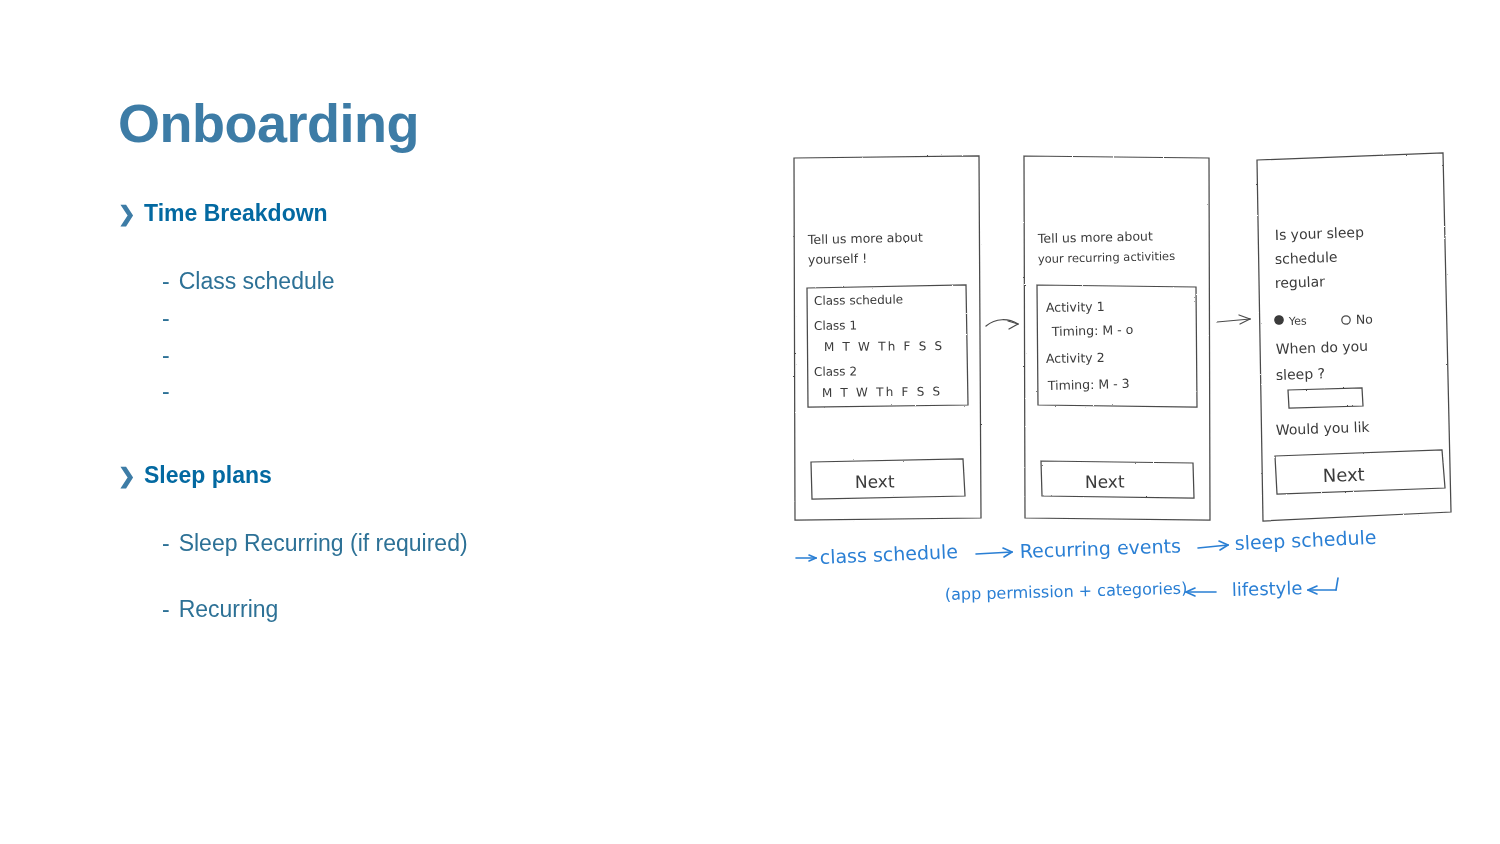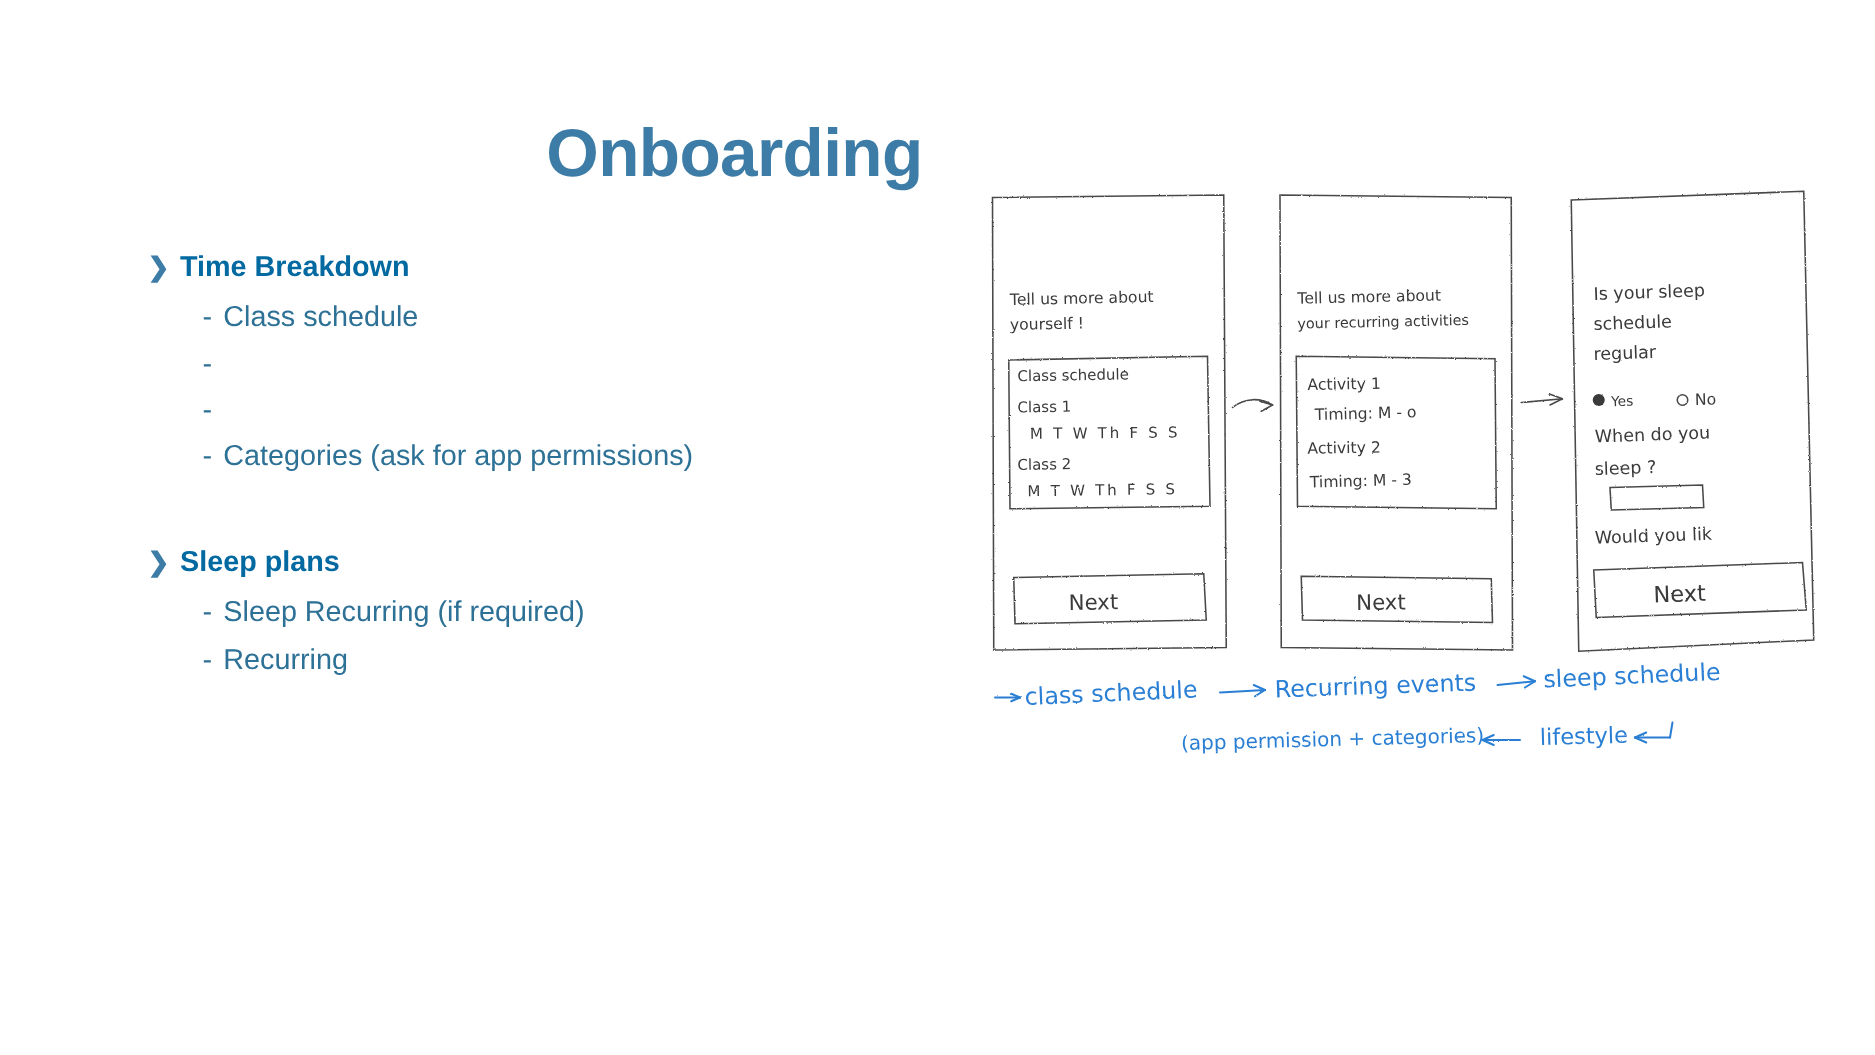--- a/index.html
+++ b/index.html
@@ -26,21 +26,20 @@
     width: 620px;
   }
 
   .page-title {
     font-size: 54px;
     font-weight: 700;
     color: #3d7ca6;
     letter-spacing: -0.5px;
     line-height: 1.05;
     margin-bottom: 46px;
-    text-align: right;
   }
 
   .bullet-group { margin-bottom: 24px; }
 
   .bullet-l1 {
     display: flex;
     align-items: baseline;
     gap: 10px;
     margin-bottom: 6px;
   }
@@ -74,20 +73,21 @@
     color: #2d7196;
     font-size: 23px;
     line-height: 1.55;
     flex: none;
   }
 
   .bullet-l2-label {
     font-size: 23px;
     color: #2d7196;
     line-height: 1.62;
+    margin-top: 28px;
   }
 
   .group-gap { height: 26px; }
 
   
   .sketch {
     position: absolute;
     left: 780px;
     top: 140px;
     width: 700px;
@@ -126,21 +126,20 @@
         <span class="bullet-l2-label">Class schedule</span>
       </div>
       <div class="bullet-l2">
         <span class="dash-icon">-</span>
       </div>
       <div class="bullet-l2">
         <span class="dash-icon">-</span>
       </div>
       <div class="bullet-l2">
         <span class="dash-icon">-</span>
-        <span class="bullet-l2-label">Categories (ask for app permissions)</span>
       </div>
     </div>
 
     <div class="group-gap"></div>
 
     <div class="bullet-group">
       <div class="bullet-l1">
         <span class="chev-icon">❯</span>
         <span class="bullet-l1-label">Sleep plans</span>
       </div>

